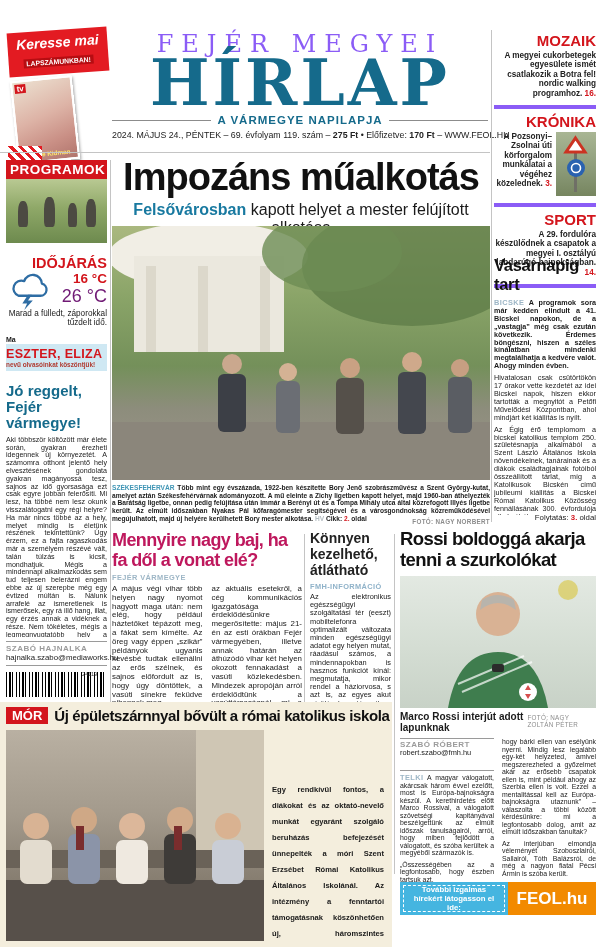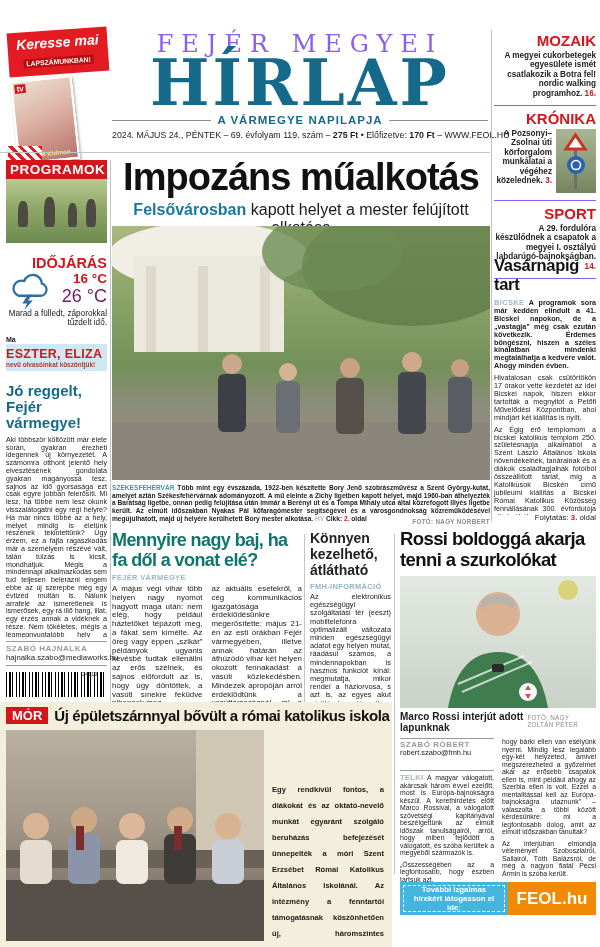--- a/index.html
+++ b/index.html
@@ -29,21 +29,21 @@
          background:linear-gradient(160deg,#ece0d0 0%,#ddb3a6 45%,#c98f85 75%,#b0756d 100%);
          border:2px solid #fff;box-shadow:1px 2px 3px rgba(0,0,0,.35);}
   .cover-tv{position:absolute;top:2px;left:2px;background:#d3151c;color:#fff;
             font-weight:bold;font-size:8px;padding:0 2px;}
   .cover-nm{position:absolute;bottom:3px;width:100%;text-align:center;color:#ffe96a;
             font-weight:bold;font-size:6.3px;}
   .promo-stripes{position:absolute;left:0;bottom:0;width:34px;height:20px;
             background:repeating-linear-gradient(45deg,#e31b22 0 3px,#fff 3px 7px);}
   
   .rail{position:absolute;left:494px;top:28px;width:102px;}
-  .rail-sec{border-bottom:1px solid #8b5cf6;padding:4px 0 7px;text-align:right;}
+  .rail-sec{border-bottom:4px solid #8b5cf6;padding:4px 0 7px;text-align:right;}
   .rail-title{color:#d3151c;font-weight:bold;font-size:15px;margin-bottom:2px;}
   .rail-text{font-size:8.2px;line-height:9.4px;font-weight:bold;color:#222;}
   .pg{color:#d3151c;font-weight:bold;}
   .kr-row{display:flex;gap:4px;align-items:flex-start;}
   .kr-txt{flex:1;text-align:right;}
   .kr-thumb{width:40px;height:64px;background:linear-gradient(180deg,#a9b694 0%,#8b9a78 60%,#76855f 100%);position:relative;flex-shrink:0;}
   
   .tag{font-size:7.4px;font-weight:bold;color:#9db6c6;letter-spacing:.4px;}
   .tag-teal{color:#3f95b5;}
   .initials{color:#b3bcc1;font-weight:bold;}
@@ -80,21 +80,21 @@
           font-weight:bold;font-size:38px;letter-spacing:-1px;color:#111;}
   .lead-sub{position:absolute;left:112px;top:201px;width:378px;text-align:center;font-size:16px;}
   .lead-sub b{color:#1879a0;}
   .photo-main{position:absolute;left:112px;top:226px;width:378px;height:254px;overflow:hidden;
      background:linear-gradient(180deg,#aab87f 0%,#8aa468 28%,#74905a 55%,#8d8d7c 72%,#979286 88%,#8f8a80 100%);}
   .lead-cap{position:absolute;left:112px;top:484px;width:378px;font-size:6.6px;line-height:7.7px;
             font-weight:bold;height:42px;overflow:hidden;}
   .lead-credit{position:absolute;right:0;bottom:0;background:transparent;}
   
   .train{position:absolute;left:112px;top:530px;width:190px;height:224px;overflow:hidden;}
-  .train-h{font-weight:bold;font-size:18px;line-height:20px;letter-spacing:-.6px;color:#0f766e;}
+  .train-h{font-weight:bold;font-size:18px;line-height:20px;letter-spacing:-.6px;color:#be185d;}
   .cols2{column-count:2;column-gap:9px;margin-top:3px;}
   .body-sm{font-size:7.9px;line-height:8.8px;}
   .eeszt{position:absolute;left:310px;top:530px;width:81px;height:224px;overflow:hidden;}
   .eeszt-h{font-weight:bold;font-size:14px;line-height:16px;color:#222;}
   .rt{text-align:right;margin-top:2px;}
   
   .rossi{position:absolute;left:400px;top:528px;width:196px;height:419px;}
   .rossi-h{font-weight:bold;font-size:18.5px;line-height:21px;letter-spacing:-.6px;color:#111;}
   .photo-rossi{width:196px;height:132px;margin-top:6px;position:relative;overflow:hidden;
      background:linear-gradient(180deg,#e3e9e2 0%,#d4ddd3 55%,#c8d2c7 100%);}

